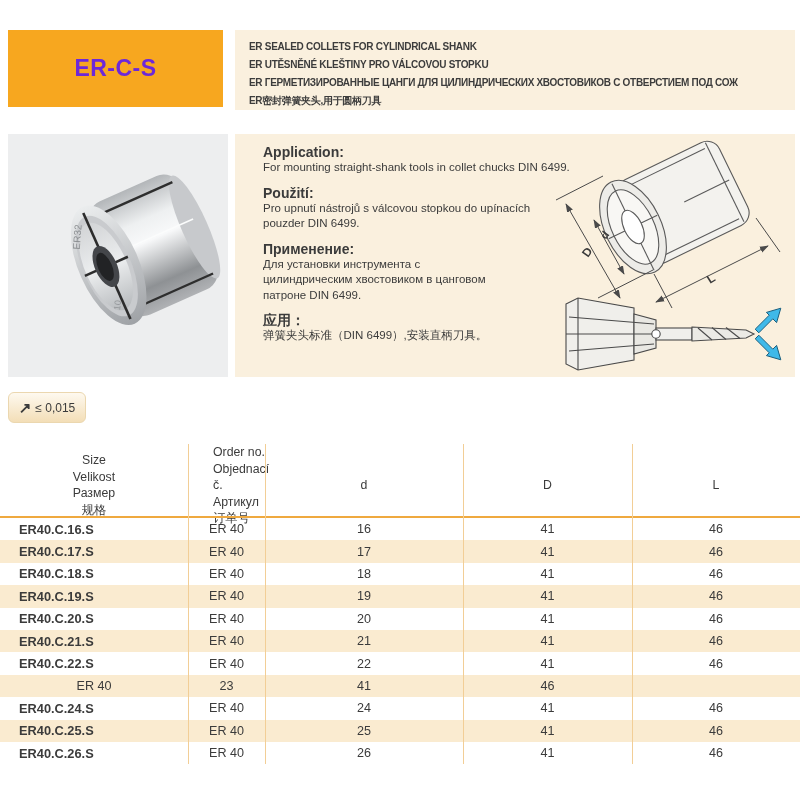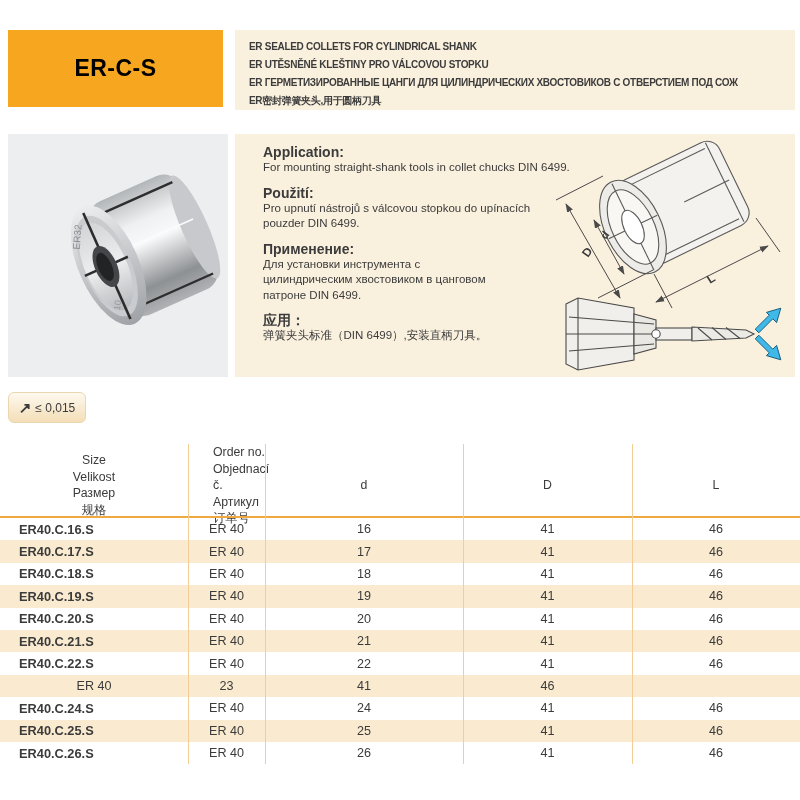--- a/index.html
+++ b/index.html
@@ -2,21 +2,21 @@
 <html><head>
 <meta charset="utf-8">
 <style>
   html,body{margin:0;padding:0;background:#ffffff;}
   .page{position:relative;width:800px;height:800px;background:#ffffff;overflow:hidden;
         font-family:"Liberation Sans", sans-serif;color:#3b3b3b;}
 
   
   .code-box{position:absolute;left:8px;top:30px;width:215px;height:77px;background:#F7A71F;
             display:flex;align-items:center;justify-content:center;}
-  .code-box span{font-size:23px;font-weight:bold;color:#000000;letter-spacing:.5px;}
+  .code-box span{font-size:23px;font-weight:bold;color:#6d28d9;letter-spacing:.5px;}
   .title-box{position:absolute;left:235px;top:30px;width:560px;height:80px;background:#FAF0DE;
              padding:8px 0 0 14px;box-sizing:border-box;}
   .title-line{font-size:10px;font-weight:bold;line-height:18px;white-space:nowrap;
               letter-spacing:-0.3px;color:#3c3c3c;}
 
   
   .photo-panel{position:absolute;left:8px;top:134px;width:220px;height:243px;background:#EDEEEF;}
   .cream-panel{position:absolute;left:235px;top:134px;width:560px;height:243px;background:#FAF0DE;}
   .application{position:absolute;left:28px;top:10px;width:325px;}
   .app-block{margin-bottom:9px;}

